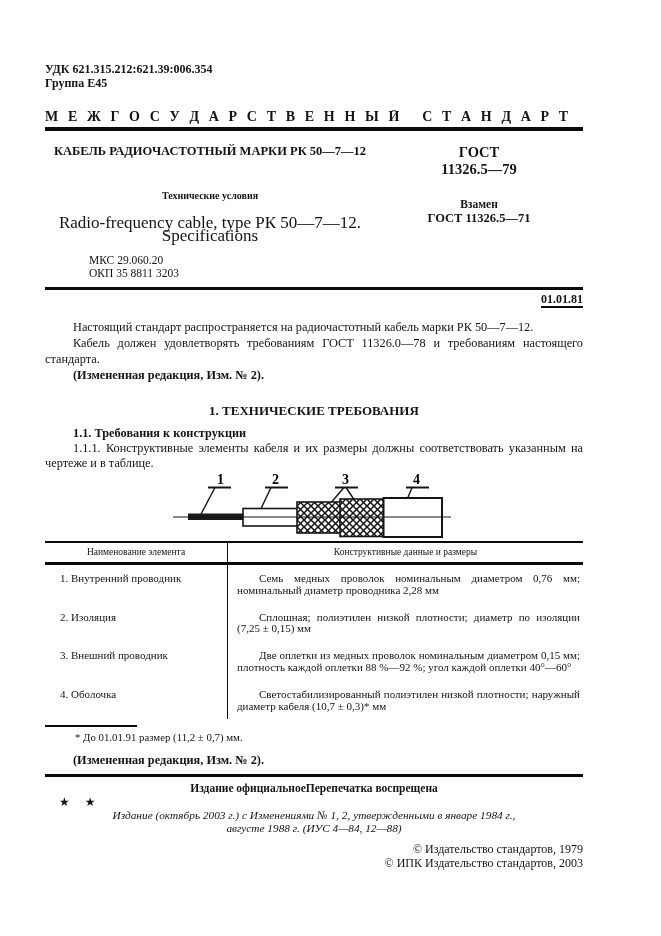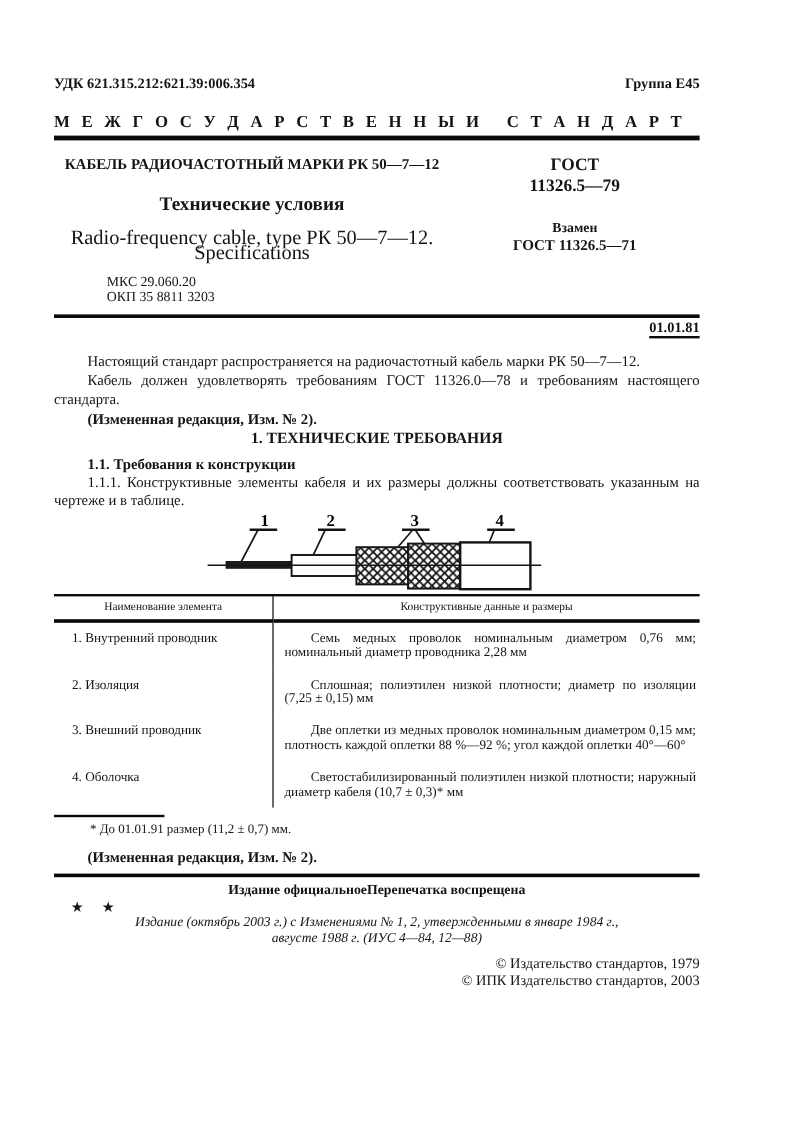--- a/index.html
+++ b/index.html
@@ -8,50 +8,50 @@
     width:661px;height:936px;
     background:#ffffff;
     font-family:"Liberation Serif","DejaVu Serif",serif;
     color:#141414;
     overflow:hidden;
     margin:0 auto;
   }
   .content{position:absolute;left:45px;top:0;width:538px;}
 
   .udk-row{margin-top:62px;display:flex;justify-content:space-between;
-    font-weight:bold;font-size:12px;line-height:14px;}
+    font-weight:bold;font-size:12px;line-height:14px;flex-direction:column;}
 
   .banner{margin-top:20px;font-weight:bold;font-size:14px;line-height:14px;
     white-space:pre;letter-spacing:3.1px;overflow:hidden;}
   .bar-thick{margin-top:3px;height:4px;background:#0a0a0a;}
 
   .head-cols{display:flex;margin-top:13px;}
   .head-left{width:330px;text-align:center;}
   .head-right{flex:1;text-align:center;}
   .doc-title{font-weight:bold;font-size:12.5px;line-height:15px;}
-  .doc-subtitle{font-weight:bold;font-size:16px;margin-top:19px;line-height:14px;}
+  .doc-subtitle{font-weight:bold;font-size:10px;margin-top:30px;line-height:14px;}
   .doc-eng{font-size:17px;margin-top:13px;line-height:13px;}
   .gost-big{font-weight:bold;font-size:14.5px;line-height:17px;}
   .vzamen{font-weight:bold;font-size:11.5px;margin-top:19px;line-height:14px;}
   .vzamen-num{font-weight:bold;font-size:12.5px;line-height:15px;}
 
   .codes{margin-top:12px;font-size:11.5px;line-height:13px;margin-left:44px;}
 
   .rule-thick{margin-top:7px;height:3px;background:#0a0a0a;}
 
   .decree{font-weight:bold;font-size:11.5px;line-height:14.5px;text-align:justify;margin-top:8px;}
   .date-line{text-align:right;margin-top:1px;line-height:14px;}
   .date-line span{font-weight:bold;font-size:12px;border-bottom:2px solid #0a0a0a;padding-bottom:0px;}
   .decree2{font-weight:bold;font-size:11.5px;line-height:14.5px;text-align:justify;margin-top:0px;}
 
   .intro{margin-top:13px;}
   .para{font-size:12.3px;line-height:16px;text-align:justify;text-indent:28px;margin:0;}
   .amended{font-weight:bold;font-size:12.3px;line-height:16px;text-indent:28px;margin:0;}
 
-  .sec-title{margin-top:0;text-align:center;font-weight:bold;font-size:13px;line-height:16px;}
+  .sec-title{margin-top:20px;text-align:center;font-weight:bold;font-size:13px;line-height:16px;}
   .clause-bold{font-weight:bold;font-size:12.3px;line-height:15px;text-indent:28px;margin-top:7px;}
   .clause-text{font-size:12.3px;line-height:15px;text-align:justify;text-indent:28px;margin:0;}
 
   .figure-wrap{margin-top:0px;height:70px;}
 
   table.spec{width:538px;border-collapse:collapse;table-layout:fixed;
     border-top:2px solid #0a0a0a;}
   table.spec th{font-weight:normal;font-size:9.5px;line-height:11px;
     border-bottom:3px solid #0a0a0a;padding:4px 4px 4px 4px;text-align:center;}
   table.spec .c1{width:174px;border-right:1.5px solid #0a0a0a;vertical-align:top;}

